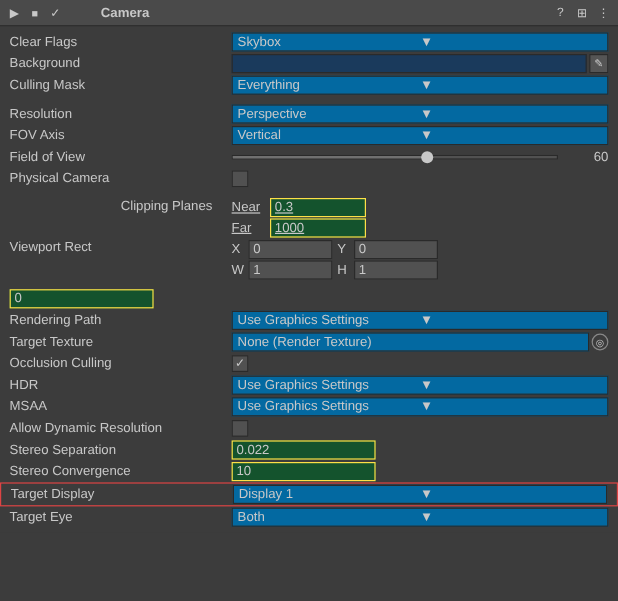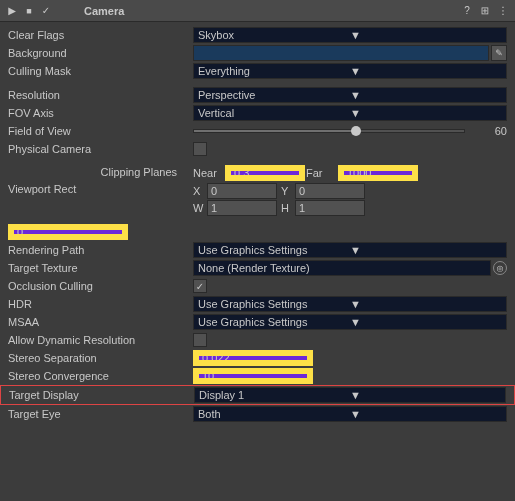--- a/index.html
+++ b/index.html
@@ -84,43 +84,43 @@
 
     .prop-value {
       flex: 1;
       display: flex;
       align-items: center;
     }
 
     .dropdown-field {
       display: flex;
       align-items: center;
-      background: #0f172a;
+      background: #0369a1;
       border: 1px solid #2a2a2a;
       height: 16px;
       flex: 1;
       padding: 0 4px;
       cursor: pointer;
       position: relative;
     }
 
     .dropdown-field span {
       flex: 1;
       font-size: 11px;
       color: #c8c8c8;
     }
 
     .dropdown-arrow {
       font-size: 8px;
       color: #c8c8c8;
     }
 
     .text-field {
-      background: #6d28d9;
-      border: 6px solid #fde047;
+      background: #14532d;
+      border: 1px solid #fde047;
       height: 16px;
       color: #c8c8c8;
       font-size: 11px;
       padding: 0 3px;
     }
 
     .color-field {
       display: flex;
       align-items: center;
       flex: 1;
@@ -215,21 +215,23 @@
       color: #c8c8c8;
       font-size: 11px;
       padding-right: 16px;
       padding-top: 1px;
       text-align: right;
     }
 
     .clipping-fields {
       flex: 1;
       display: flex;
+      flex-direction: column;
       gap: 1px;
+      text-decoration: underline;
     }
 
     .clipping-row {
       display: flex;
       align-items: center;
       gap: 4px;
     }
 
     .clipping-row-label {
       width: 28px;

